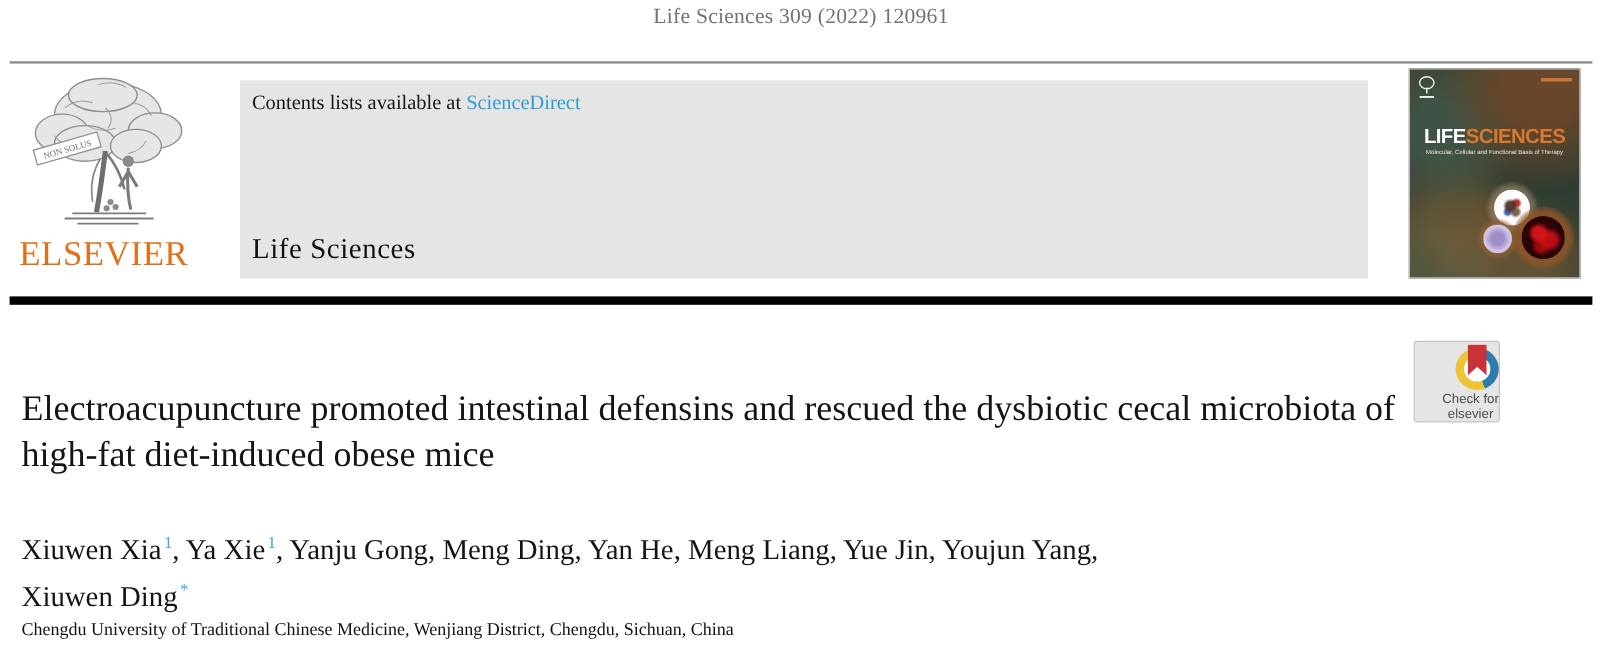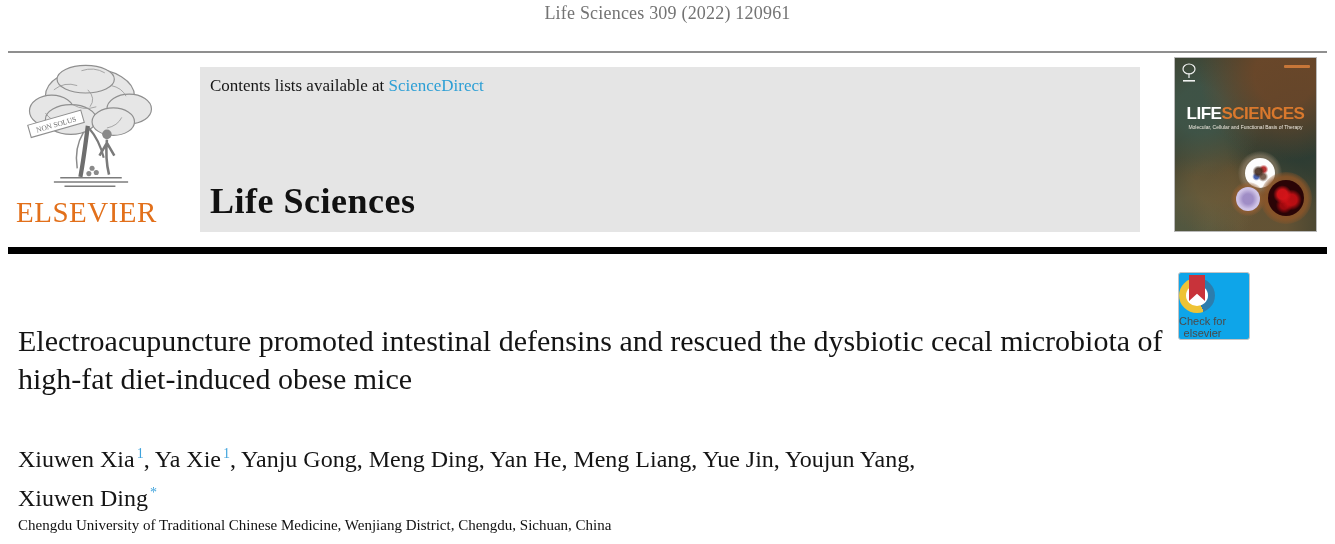--- a/index.html
+++ b/index.html
@@ -20,21 +20,21 @@
   #elsevier-tree  { display:block; margin:0 auto; }
   #elsevier-wordmark { display:block; text-align:left; font-size:29px; color:#E2701B;
                        letter-spacing:.5px; margin-top:-2px; }
 
   
   #masthead { top:67px; left:200px; width:940px; height:165px; background:#E5E5E5;
               display:flex; flex-direction:column; justify-content:space-between;
               align-items:flex-start; padding:9px 10px 10px; }
   #contents-line { font-size:17px; color:#161616; }
   #contents-line .link { color:#2D9FD5; }
-  #masthead-title { font-size:36px; color:#111; letter-spacing:.5px;font-weight:bold; }
+  #masthead-title { font-size:24px; color:#111; letter-spacing:.5px; }
   #homepage-line { font-family:"Liberation Sans", sans-serif; font-size:17px; color:#1c1c1c; }
   #homepage-line .link { color:#2D9FD5; }
 
   
   #cover { top:57px; left:1174px; width:143px; height:175px; border:1px solid #b9b9b9;
            background-color:#3f4230; overflow:hidden;
            background-image:
              radial-gradient(circle at 78% 10%, rgba(115,72,40,.8) 0 16%, transparent 45%),
              radial-gradient(circle at 18% 30%, rgba(62,92,82,.65) 0 14%, transparent 40%),
              radial-gradient(circle at 88% 42%, rgba(38,58,52,.7) 0 18%, transparent 48%),
@@ -63,23 +63,23 @@
   #circle-lavender { top:129px; left:61px; width:24px; height:24px; border-radius:50%; background:#cfc3e6;
                      background-image:radial-gradient(circle at 50% 50%, rgba(148,128,190,.8) 0 30%, transparent 60%); }
   #halo-red { top:114px; left:85px; width:52px; height:52px;
               background:radial-gradient(circle, rgba(140,85,40,.85) 58%, transparent 76%); }
   #circle-red { top:122px; left:93px; width:36px; height:36px; border-radius:50%; background:#2a0406;
                 background-image:radial-gradient(circle at 40% 40%, rgba(215,20,25,.95) 0 16%, transparent 30%),
                                  radial-gradient(circle at 65% 55%, rgba(200,15,20,.9) 0 18%, transparent 34%),
                                  radial-gradient(circle at 45% 70%, rgba(170,10,15,.9) 0 12%, transparent 26%); }
 
   
-  #update-badge { top:272px; left:1178px; width:72px; height:68px; background:#0ea5e9;
+  #update-badge { top:284px; left:1178px; width:72px; height:68px; background:#e5e5e5;
                   border:1px solid #c4c4c4; border-radius:3px; cursor:pointer;
-                  display:flex; flex-direction:column; align-items:flex-start; }
+                  display:flex; flex-direction:column; align-items:flex-end; }
   #badge-ring { position:relative; width:36px; height:36px; margin-top:5px; border-radius:50%;
                 background:conic-gradient(#2C7DAD 0 158deg, #EEC335 158deg 336deg, #2C7DAD 336deg 360deg); }
   #badge-ring::after { content:""; position:absolute; inset:7px; background:#fff; border-radius:50%; }
   #badge-bookmark { position:absolute; top:-3px; left:10px; width:16px; height:26px; background:#C8333A;
                     clip-path:polygon(0 0, 100% 0, 100% 100%, 50% 72%, 0 100%); z-index:2; }
   #badge-text { font-family:"Liberation Sans", sans-serif; font-size:11px; line-height:12px;
                 color:#4a4a4a; text-align:center; margin-top:2px; }
 
   
   #article-title { top:322px; left:18px; width:1148px; font-size:30px; line-height:38px; color:#141414; }

